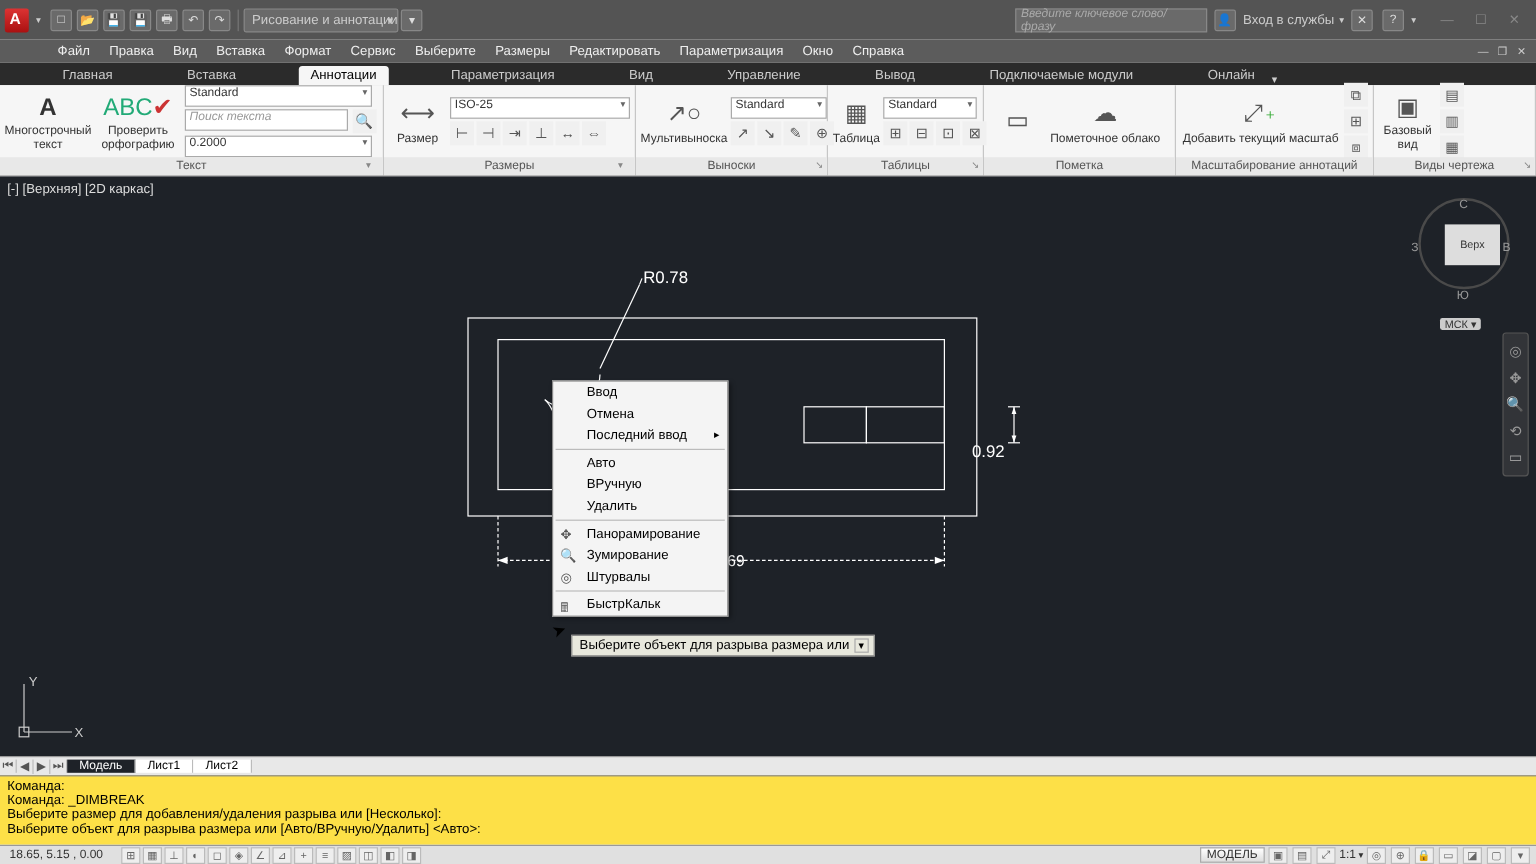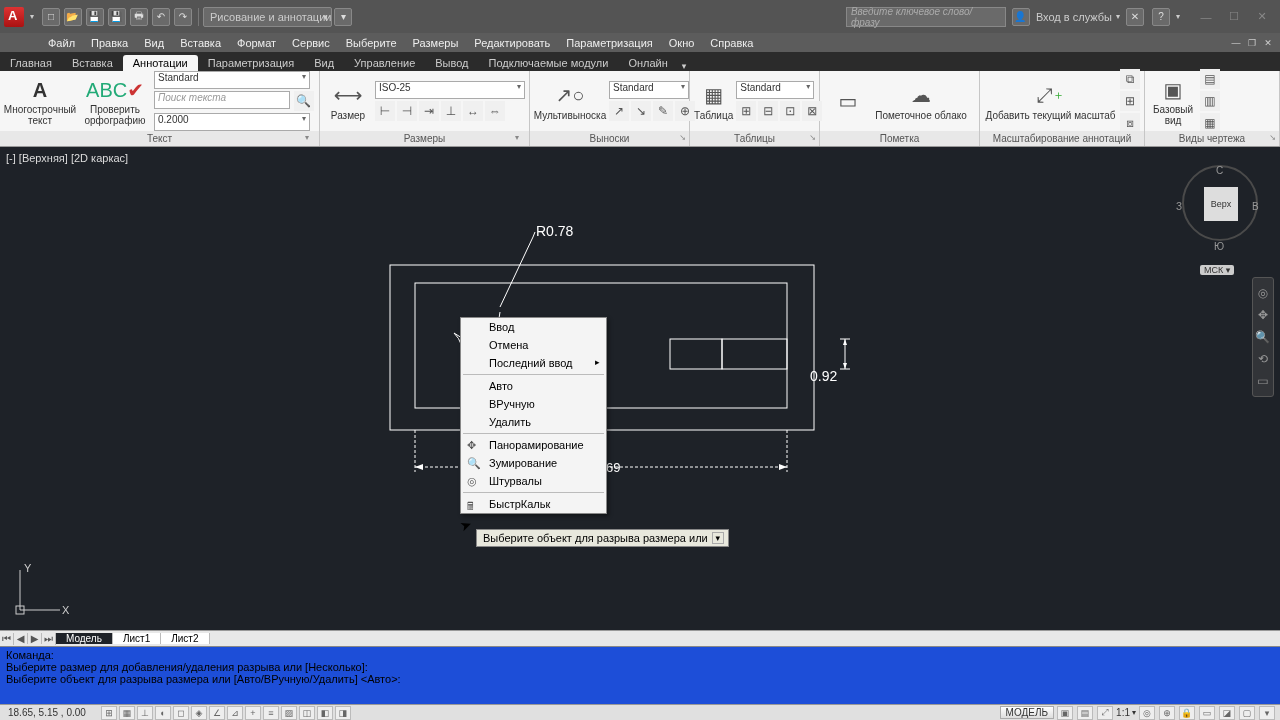--- a/index.html
+++ b/index.html
@@ -20,21 +20,21 @@
 .win-ctrl span { width: 28px; height: 20px; display: inline-flex; align-items: center; justify-content: center; color: #888; font-size: 11px; }
 
 
 .menubar { height: 19px; background: #5c5c5c; display: flex; align-items: center; padding: 0 30px 0 40px; position: relative; }
 .menubar-item { color: #eee; font-size: 11px; padding: 0 8px; cursor: default; }
 .doc-ctrl { position: absolute; right: 4px; display: flex; }
 .doc-ctrl span { width: 14px; height: 14px; font-size: 9px; color: #ccc; display: inline-flex; align-items: center; justify-content: center; margin: 0 1px; }
 
 
 .ribbon-tabs { height: 19px; background: #2b2b2b; display: flex; align-items: flex-end; }
-.ribbon-tab { padding: 2px 10px; color: #ccc; font-size: 11px; cursor: default; }
+.ribbon-tab { padding: 2px 10px; color: #ccc; font-size: 11px; cursor: default; margin-left: 42px; }
 .ribbon-tab.active { background: #f6f6f6; color: #000; border-radius: 3px 3px 0 0; }
 
 
 .ribbon { height: 76px; background: #f6f6f6; display: flex; border-bottom: 1px solid #999; }
 .panel { border-right: 1px solid #c6c6c6; padding: 2px 4px; display: flex; flex-direction: column; justify-content: space-between; position: relative; }
 .panel-title { height: 15px; line-height: 15px; text-align: center; color: #555; font-size: 10px; background: #e8e8e8; margin: 0 -4px -2px -4px; position: relative; }
 .panel-title.arrow::after { content: "▾"; position: absolute; right: 10px; font-size: 8px; }
 .panel-corner::after { content: "↘"; position: absolute; right: 3px; bottom: 1px; font-size: 8px; color: #888; }
 .panel-row { display: flex; align-items: center; gap: 3px; }
 .big-btn { display: flex; flex-direction: column; align-items: center; width: 72px; font-size: 10px; color: #333; text-align: center; line-height: 11px; }
@@ -43,21 +43,21 @@
 .small-input.dd::after { content: "▾"; position: absolute; right: 3px; font-size: 8px; color: #666; }
 .italic { font-style: italic; color: #999; }
 .sm-btn { width: 20px; height: 20px; border: 1px solid transparent; display: inline-flex; align-items: center; justify-content: center; font-size: 12px; color: #555; background: #f0f0f0; }
 
 
 .canvas { position: absolute; top: 147px; left: 0; right: 0; bottom: 90px; background: #1e2228; overflow: hidden; }
 .viewport-label { position: absolute; top: 5px; left: 6px; color: #ddd; font-size: 11px; }
 .drawing svg { position: absolute; top: 0; left: 0; }
 .viewcube { position: absolute; top: 10px; right: 20px; width: 80px; height: 100px; }
 .viewcube-ring { width: 76px; height: 76px; border: 2px solid #4a4a4a; border-radius: 50%; position: absolute; top: 8px; left: 2px; }
-.viewcube-face { position: absolute; top: 30px; left: 24px; width: 34px; height: 34px; background: #ddd; display: flex; align-items: center; justify-content: center; font-size: 9px; color: #333; }
+.viewcube-face { position: absolute; top: 30px; left: 24px; width: 46px; height: 34px; background: #ddd; display: flex; align-items: center; justify-content: center; font-size: 9px; color: #333; }
 .viewcube-lbl { position: absolute; color: #999; font-size: 10px; }
 .navbar { position: absolute; top: 130px; right: 6px; width: 22px; background: rgba(80,80,80,0.4); border: 1px solid #555; border-radius: 3px; padding: 4px 0; }
 .navbar span { display: block; text-align: center; color: #999; font-size: 12px; padding: 4px 0; }
 .ucs { position: absolute; bottom: 10px; left: 10px; width: 60px; height: 60px; }
 .ucs svg { width: 60px; height: 60px; }
 
 
 .ctxmenu { position: absolute; background: #f4f4f4; border: 1px solid #888; box-shadow: 2px 2px 4px rgba(0,0,0,0.4); font-size: 11px; min-width: 144px; }
 .ctxmenu .mitem { padding: 3px 22px 3px 28px; color: #000; position: relative; }
 .ctxmenu .mitem.submenu::after { content: "▸"; position: absolute; right: 6px; font-size: 9px; }
@@ -70,21 +70,21 @@
 
 .cursor-arrow { position: absolute; font-size: 14px; color: #000; transform: rotate(-20deg); }
 
 
 .modeltabs { position: absolute; bottom: 74px; left: 0; right: 0; height: 16px; background: #e8e8e8; display: flex; align-items: center; font-size: 10px; border-top: 1px solid #999; }
 .modeltabs .navbtn { width: 14px; text-align: center; color: #555; border-right: 1px solid #bbb; }
 .modeltabs .mtab { padding: 0 10px; border-right: 1px solid #bbb; background: #fff; }
 .modeltabs .mtab.active { background: #1e2228; color: #fff; }
 
 
-.cmdwin { position: absolute; bottom: 16px; left: 0; right: 0; height: 58px; background: #1d4ed8; border-top: 1px solid #888; font-family: "Consolas", monospace; font-size: 11px; padding: 2px 6px; overflow: hidden; }
+.cmdwin { position: absolute; bottom: 16px; left: 0; right: 0; height: 58px; background: #fde047; border-top: 1px solid #888; font-family: "Consolas", monospace; font-size: 11px; padding: 2px 6px; overflow: hidden; }
 .cmdwin div { white-space: pre; }
 
 
 .statusbar { position: absolute; bottom: 0; left: 0; right: 0; height: 16px; background: #e0e0e0; border-top: 1px solid #999; display: flex; align-items: center; font-size: 10px; color: #333; }
 .statusbar .coords { padding: 0 8px; min-width: 100px; }
 .statusbar .st-btn { width: 16px; height: 14px; border: 1px solid #bbb; margin: 0 1px; background: #eee; display: inline-flex; align-items: center; justify-content: center; font-size: 9px; color: #666; }
 .statusbar .right { margin-left: auto; display: flex; align-items: center; gap: 2px; padding-right: 4px; }
 .statusbar .modelbtn { border: 1px solid #aaa; padding: 0 5px; background: linear-gradient(#fff,#ddd); font-size: 10px; }
 </style>
 </head>
@@ -389,20 +389,21 @@
   <span class="navbtn">◀</span>
   <span class="navbtn">▶</span>
   <span class="navbtn">⏭</span>
   <span class="mtab active">Модель</span>
   <span class="mtab">Лист1</span>
   <span class="mtab">Лист2</span>
 </div>
 
 <div class="cmdwin">
   <div>Команда:</div>
+  <div>Команда: _DIMBREAK</div>
   <div>Выберите размер для добавления/удаления разрыва или [Несколько]:</div>
   <div>Выберите объект для разрыва размера или [Авто/ВРучную/Удалить] &lt;Авто&gt;:</div>
 </div>
 
 <div class="statusbar">
   <span class="coords">18.65, 5.15 , 0.00</span>
   <span class="st-btn">⊞</span>
   <span class="st-btn">▦</span>
   <span class="st-btn">⊥</span>
   <span class="st-btn">◐</span>

